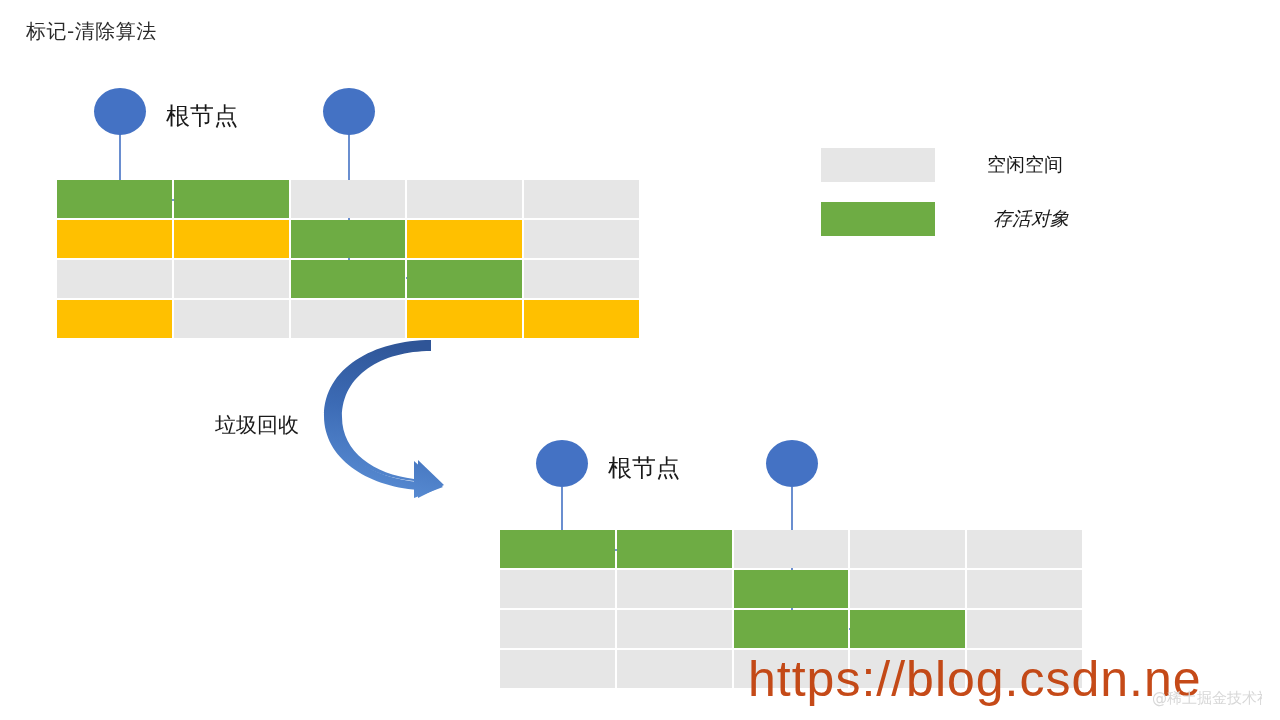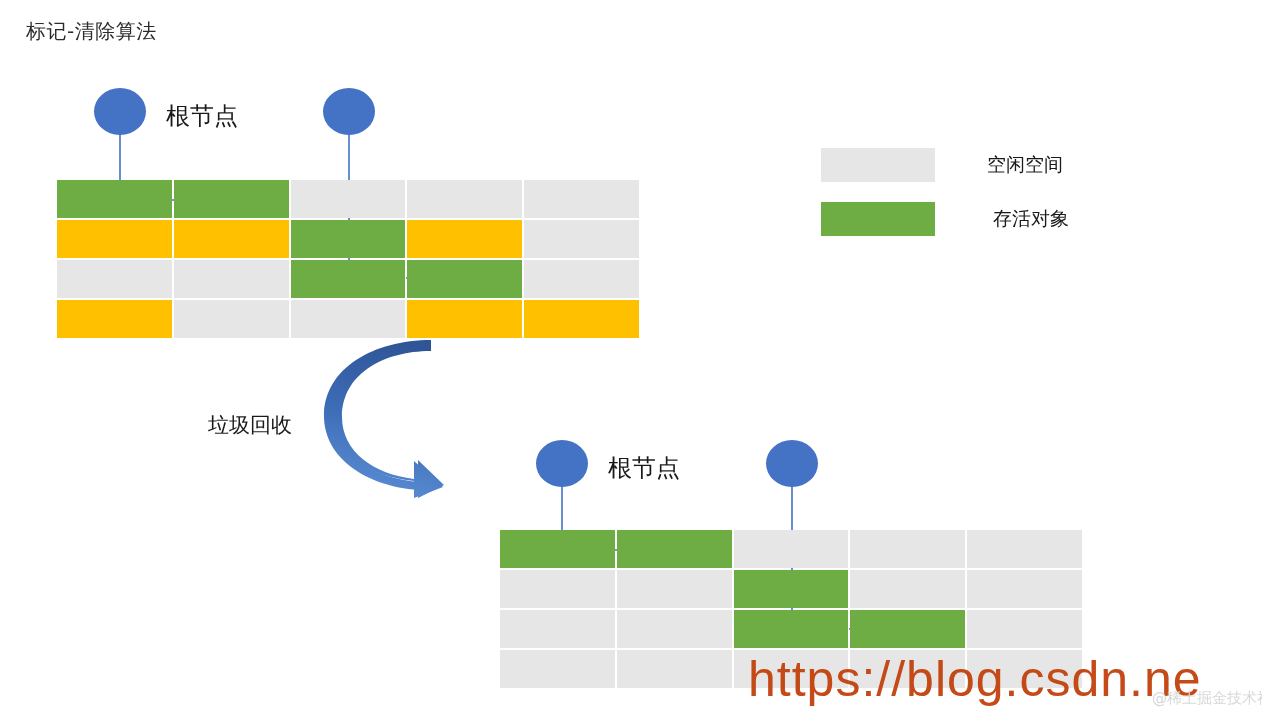--- a/index.html
+++ b/index.html
@@ -139,27 +139,27 @@
     <div class="mem-cell cell-free"></div>
     <div class="mem-cell cell-trash"></div>
     <div class="mem-cell cell-trash"></div>
   </div>
 
   <div class="abs" style="left:821px; top:148px;">
     <div style="display:flex; align-items:center; height:34px; margin-bottom:20px;">
       <div class="legend-swatch" style="background: rgb(230, 230, 230);"></div>
       <div class="legend-text" style="margin-left:52px;">空闲空间</div>
     </div>
-    <div style="display:flex; align-items:center; height:34px;">
+    <div style="display:flex; align-items:center; height:34px;font-style:italic;">
       <div class="legend-swatch" style="background: rgb(110, 172, 68);"></div>
       <div class="legend-text" style="margin-left:58px;">存活对象</div>
     </div>
   </div>
 
-  <div class="abs gc-label" style="left:208px; top:411px;">垃圾回收</div>
+  <div class="abs gc-label" style="left:215px; top:411px;">垃圾回收</div>
 
   <svg class="abs" style="left:330px; top:348px; width:115px; height:150px;" viewBox="0 0 115 150">
     <defs>
       <linearGradient id="gcgrad" x1="0.55" y1="0" x2="0.35" y2="1">
         <stop offset="0%" stop-color="#2f5597"></stop>
         <stop offset="48%" stop-color="#3c6bb5"></stop>
         <stop offset="100%" stop-color="#5b8fd6"></stop>
       </linearGradient>
     </defs>
     <path d="M101,3

